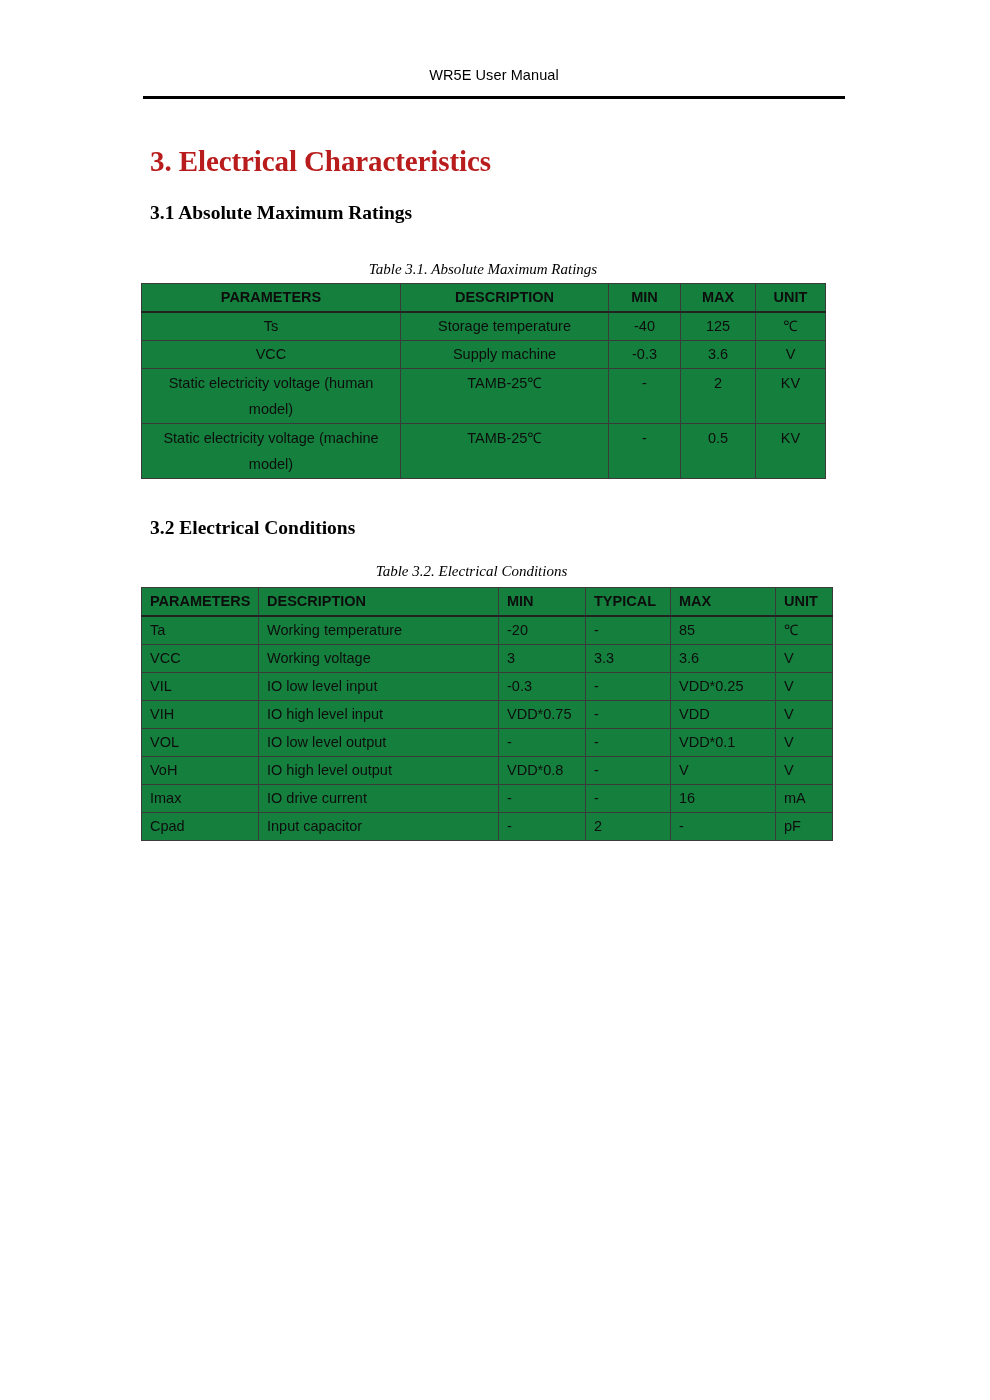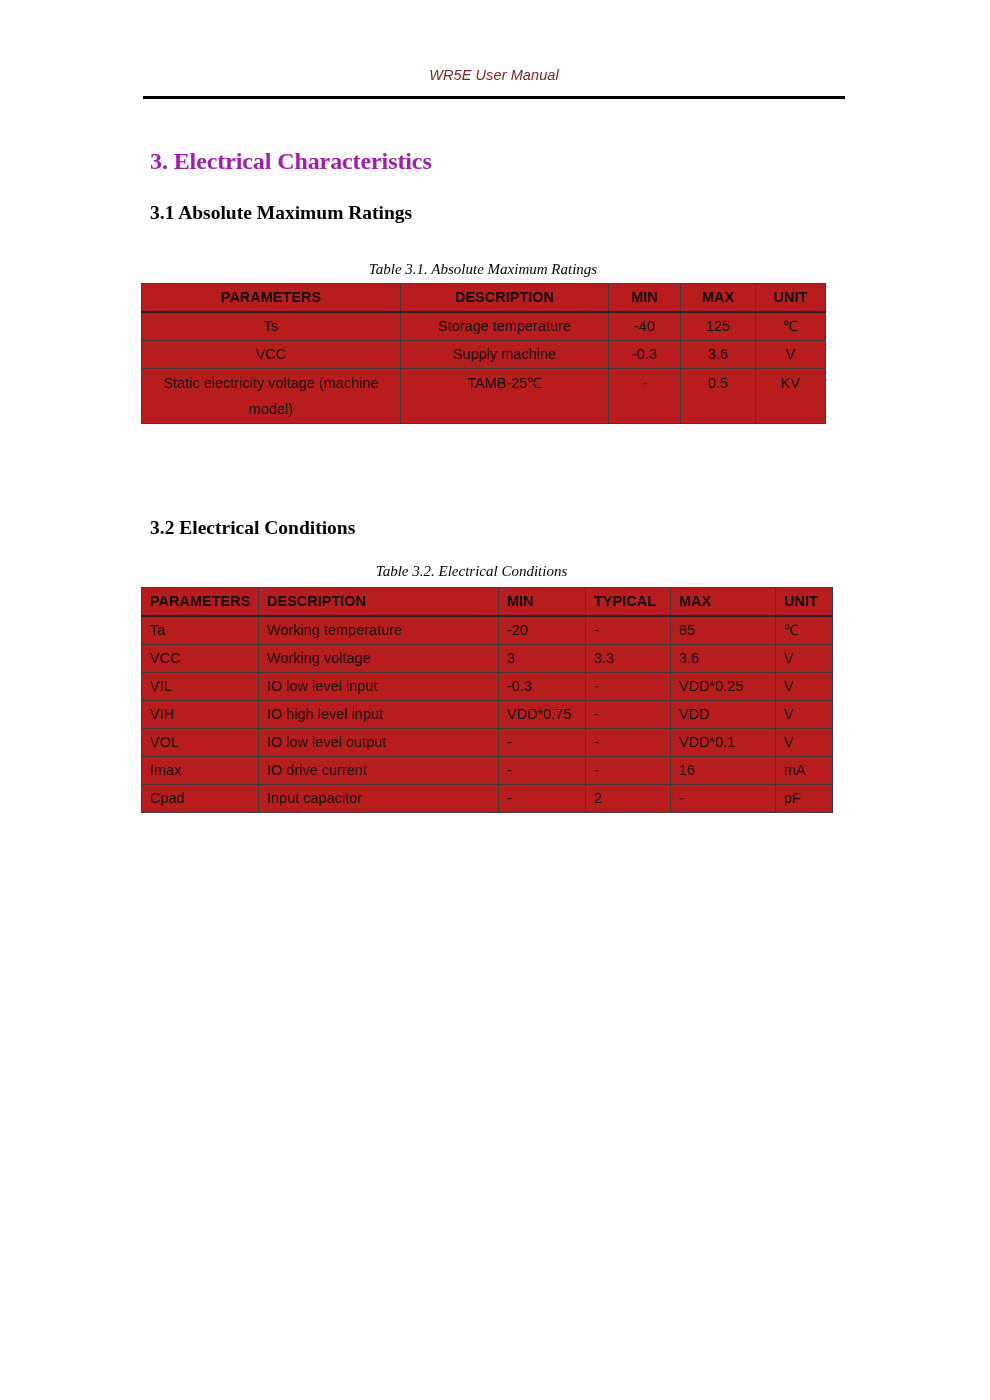--- a/index.html
+++ b/index.html
@@ -26,44 +26,43 @@
     position: absolute;
     left: 143px;
     top: 66px;
     width: 702px;
     text-align: center;
   }
   .doc-header-title {
     font-family: "Liberation Sans", sans-serif;
     font-size: 14.5px;
     line-height: 19px;
-    color: #7f1d1d;
+    color: #000000;
     letter-spacing: 0.1px;
-    font-style: italic;
   }
   .doc-header-rule {
     position: absolute;
     left: 143px;
     top: 96px;
     width: 702px;
     height: 2.6px;
     background: #000000;
   }
 
   
   .h1 {
     position: absolute;
     left: 150px;
     top: 146px;
     font-family: "Liberation Serif", serif;
     font-weight: bold;
-    font-size: 24px;
+    font-size: 29px;
     line-height: 30px;
     letter-spacing: -0.1px;
-    color: #a21caf;
+    color: #b91c1c;
   }
   .h2-a {
     position: absolute;
     left: 150px;
     top: 200px;
     font-family: "Liberation Serif", serif;
     font-weight: bold;
     font-size: 19.5px;
     line-height: 26px;
     color: #000;
@@ -93,21 +92,21 @@
   #caption-1 { left: 141px; top: 259px; width: 684px; }
   #caption-2 { left: 126px; top: 561px; width: 691px; }
 
   
   table {
     position: absolute;
     border-collapse: collapse;
     font-family: "Liberation Sans", sans-serif;
     font-size: 14.5px;
     color: #0d0d0d;
-    background: #b91c1c;
+    background: #15803d;
   }
   table td, table th {
     border: 1px solid #3a3a3a;
     padding: 0;
     font-weight: normal;
     vertical-align: top;
     white-space: nowrap;
   }
   table th {
     font-weight: bold;
@@ -217,20 +216,27 @@
         <td>-40</td>
         <td>125</td>
         <td>℃</td>
       </tr>
       <tr>
         <td>VCC</td>
         <td>Supply machine</td>
         <td>-0.3</td>
         <td>3.6</td>
         <td>V</td>
+      </tr>
+      <tr class="tall">
+        <td class="wrap">Static electricity voltage (human model)</td>
+        <td>TAMB-25℃</td>
+        <td>-</td>
+        <td>2</td>
+        <td>KV</td>
       </tr>
       <tr class="tall">
         <td class="wrap">Static electricity voltage (machine model)</td>
         <td>TAMB-25℃</td>
         <td>-</td>
         <td>0.5</td>
         <td>KV</td>
       </tr>
     </tbody>
   </table>
@@ -293,20 +299,28 @@
       </tr>
       <tr>
         <td>VOL</td>
         <td>IO low level output</td>
         <td>-</td>
         <td>-</td>
         <td>VDD*0.1</td>
         <td>V</td>
       </tr>
       <tr>
+        <td>VoH</td>
+        <td>IO high level output</td>
+        <td>VDD*0.8</td>
+        <td>-</td>
+        <td>V</td>
+        <td>V</td>
+      </tr>
+      <tr>
         <td>Imax</td>
         <td>IO drive current</td>
         <td>-</td>
         <td>-</td>
         <td>16</td>
         <td>mA</td>
       </tr>
       <tr>
         <td>Cpad</td>
         <td>Input capacitor</td>

